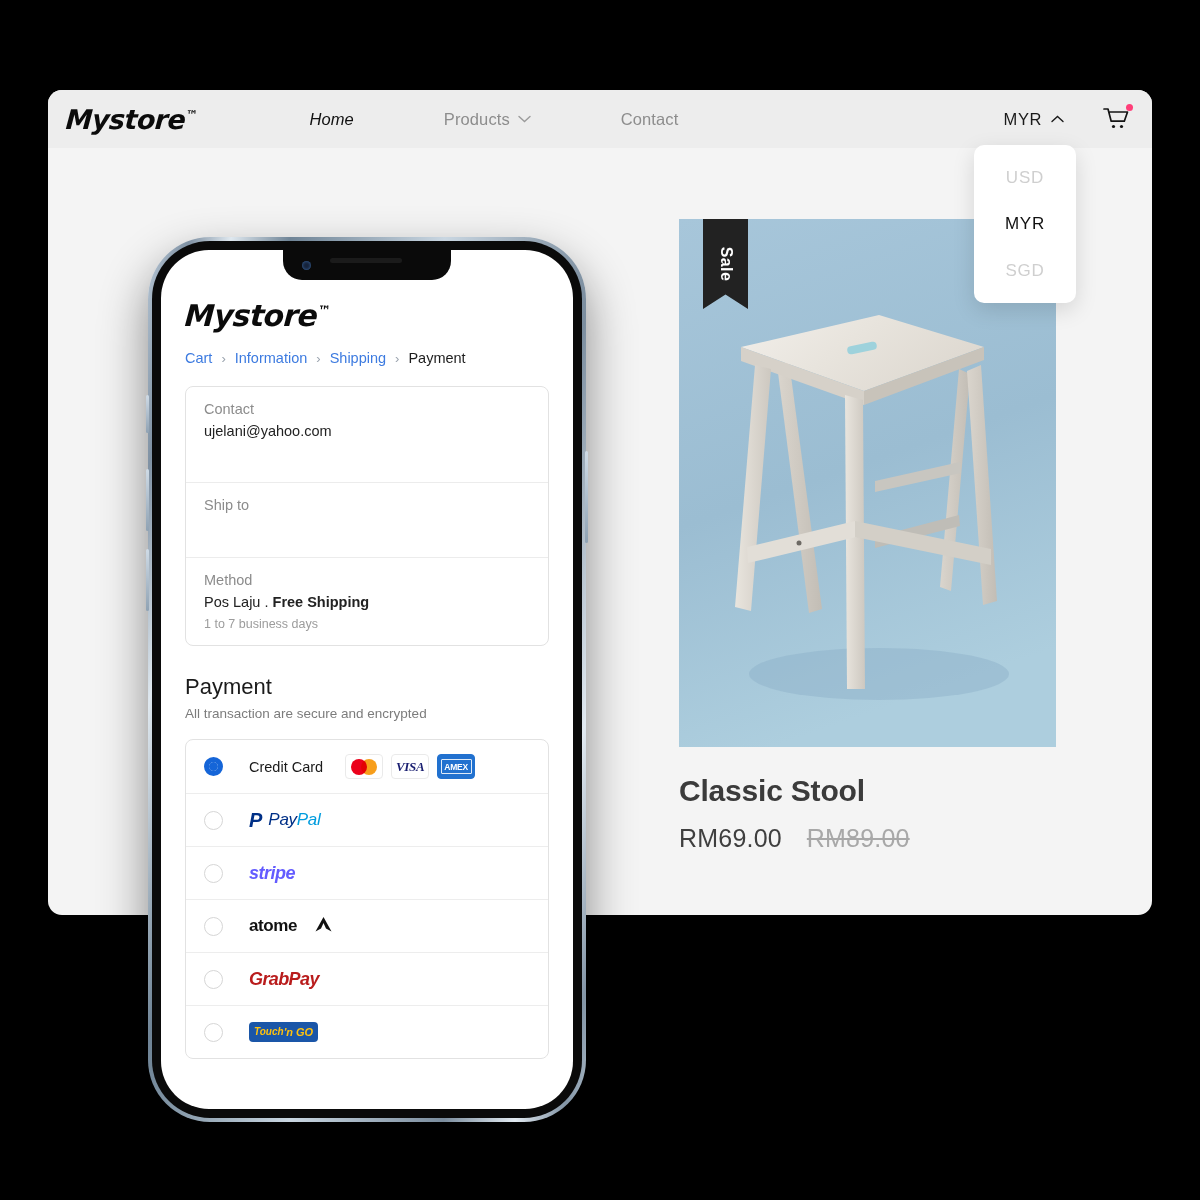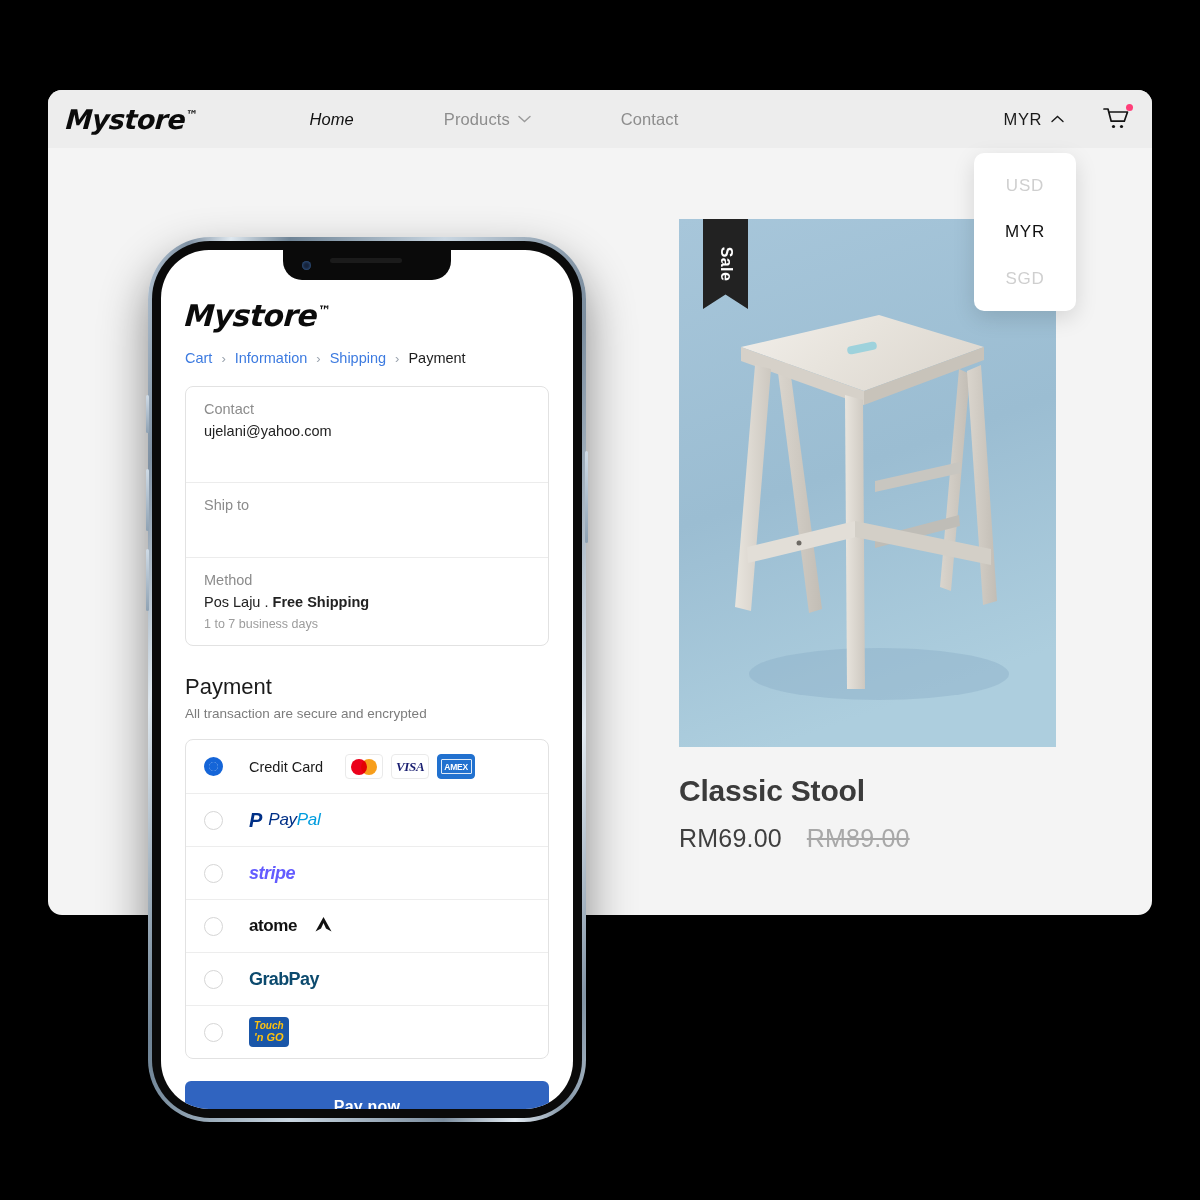--- a/index.html
+++ b/index.html
@@ -70,21 +70,20 @@
     position: absolute;
     left: 926px; top: 55px;
     width: 102px; height: 158px;
     background: #fff;
     border-radius: 10px;
     box-shadow: 0 7px 22px rgba(0,0,0,.13);
     display: flex; flex-direction: column;
     justify-content: space-around; align-items: center;
     padding: 9px 0;
     z-index: 8;
-    margin-top: 8px;
   }
   .currency-opt {
     font-size: 17px; letter-spacing: .8px; color: #cfcfcf; cursor: pointer;
     line-height: 1;
   }
   .currency-opt.selected { color: #111; font-weight: 400; }
 
   
   .product {
     position: absolute;
@@ -271,24 +270,24 @@
   .pp-mark { font-size: 20px; font-weight: 700; color: #003087; font-style: italic; line-height: 1; }
   .pp-name { font-size: 17px; font-weight: 400; font-style: italic; letter-spacing: -.3px; }
   .pp-name .a { color: #003087; }
   .pp-name .b { color: #009cde; }
 
   .stripe-logo {
     font-size: 18px; font-weight: 700; font-style: italic; color: #635bff; letter-spacing: -.5px;
   }
   .atome-logo { display: flex; align-items: center; gap: 17px; }
   .atome-logo .t { font-size: 17px; font-weight: 700; color: #111; letter-spacing: -.4px; }
-  .grab-logo { font-size: 18px; font-weight: 700; color: #0c4a6e; letter-spacing: -.6px; }
+  .grab-logo { font-size: 18px; font-weight: 700; color: #b91c1c; letter-spacing: -.6px; font-style: italic; }
   .tng {
     background: #1a56a8; border-radius: 4px; padding: 4px 5px;
-    display: flex; flex-direction: column; align-items: center; line-height: 1;
+    display: flex; flex-direction: row; align-items: center; line-height: 1;
   }
   .tng .t1 { color: #ffc20e; font-size: 10px; font-weight: 700; font-style: italic; }
   .tng .t2 { color: #ffc20e; font-size: 11px; font-weight: 700; font-style: italic; margin-top: 1px; }
 
   .paynow {
     margin-top: 22px;
     width: 100%; height: 52px;
     background: #3064c0; color: #fff;
     border: none; border-radius: 6px;
     font-size: 16px; font-weight: 600; letter-spacing: .2px;
@@ -513,17 +512,16 @@
 
           <div class="method">
             <span class="radio"></span>
             <span class="tng">
               <span class="t1">Touch</span>
               <span class="t2">'n GO</span>
             </span>
           </div>
         </div>
 
-        <button class="paynow">Pay now</button>
       </div>
     </div>
   </div>
 </div>
 
 </body></html>

